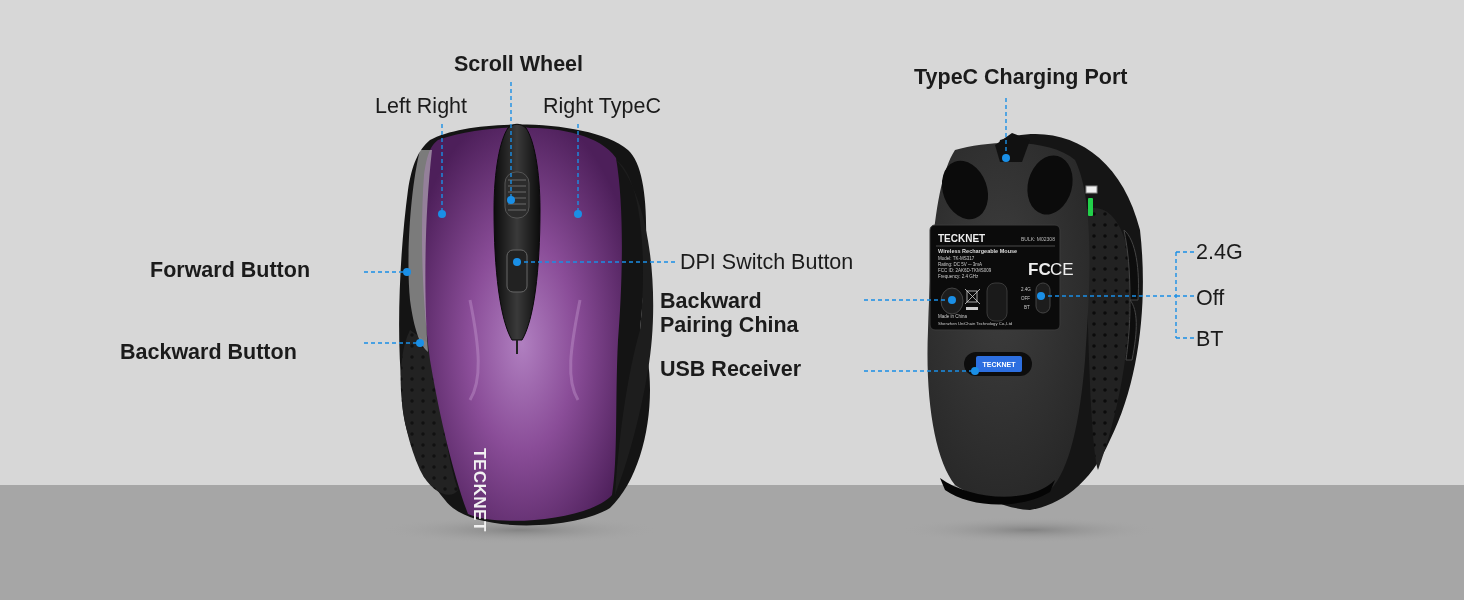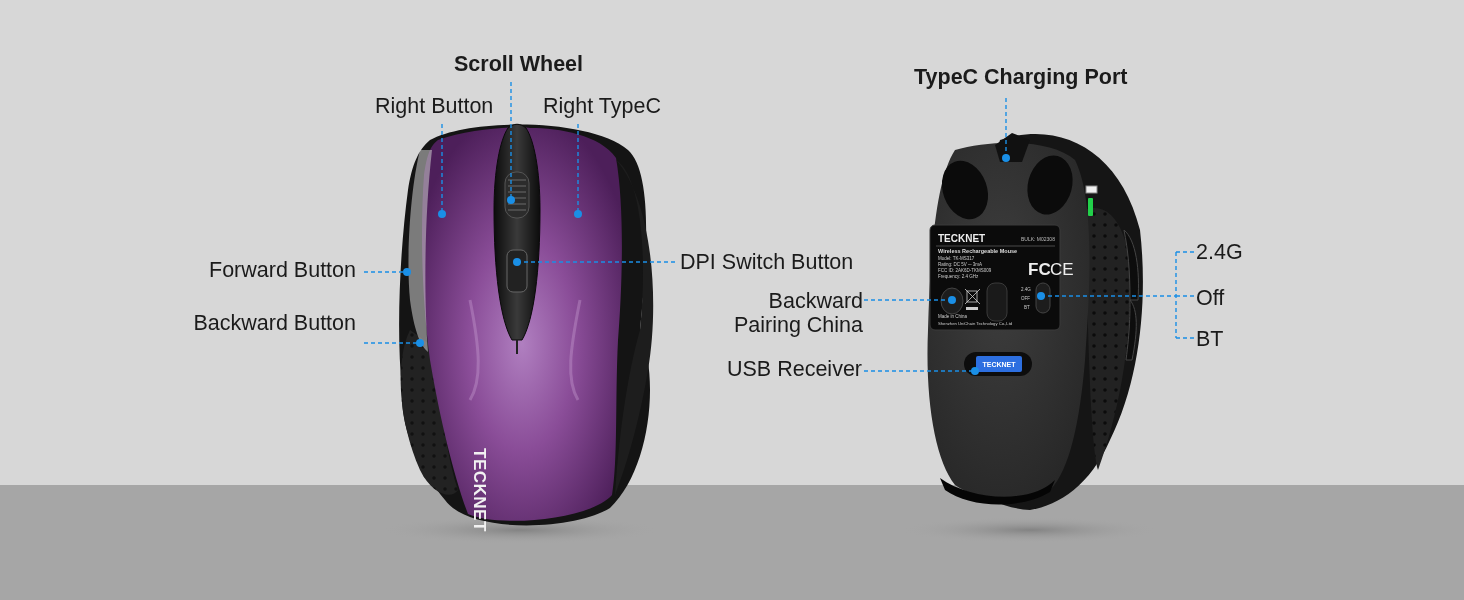--- a/index.html
+++ b/index.html
@@ -6,21 +6,21 @@
   body {
     width: 1464px; height: 600px; overflow: hidden; position: relative;
     background: #d7d7d7;
     font-family: "Liberation Sans", "DejaVu Sans", sans-serif;
   }
   .floor { position: absolute; left: 0; top: 485px; width: 1464px; height: 115px; background: #a6a6a6; }
   svg.stage { position: absolute; left: 0; top: 0; }
   .lbl {
     position: absolute; color: #1b1b1b; font-size: 21.5px; line-height: 24px; white-space: nowrap;
   }
-  .lbl.right { text-align: right; }
+  .lbl.right { text-align: left; font-weight: bold; }
 </style>
 </head>
 <body>
 
 <div class="floor"></div>
 
 <svg class="stage" width="1464" height="600" viewBox="0 0 1464 600">
   <defs>
     <radialGradient id="purpleBody" cx="0.5" cy="0.55" r="0.6">
       <stop offset="0" stop-color="#b07fc0"></stop>
@@ -186,24 +186,24 @@
     <circle cx="420" cy="343" r="4"></circle>
     <circle cx="517" cy="262" r="4"></circle>
     <circle cx="1006" cy="158" r="4"></circle>
     <circle cx="952" cy="300" r="4"></circle>
     <circle cx="975" cy="371" r="4"></circle>
     <circle cx="1041" cy="296" r="4"></circle>
   </g>
 </svg>
 
 <div class="lbl" style="left:454px; top:52px;font-weight:bold;">Scroll Wheel</div>
-<div class="lbl" style="left:375px; top:94px;">Right Button</div>
+<div class="lbl" style="left:375px; top:94px;">Left Right</div>
 <div class="lbl" style="left:543px; top:94px;">Right TypeC</div>
 <div class="lbl right" style="left:150px; width:206px; top:258px;">Forward Button</div>
-<div class="lbl right" style="left:120px; width:236px; top:311px;">Backward Button</div>
+<div class="lbl right" style="left:120px; width:236px; top:340px;">Backward Button</div>
 <div class="lbl" style="left:680px; top:250px;">DPI Switch Button</div>
 
 <div class="lbl" style="left:914px; top:65px;font-weight:bold;">TypeC Charging Port</div>
 <div class="lbl right" style="left:660px; width:203px; top:289px;">Backward</div>
 <div class="lbl right" style="left:660px; width:203px; top:313px;">Pairing China</div>
 <div class="lbl right" style="left:660px; width:202px; top:357px;">USB Receiver</div>
 <div class="lbl" style="left:1196px; top:240px;">2.4G</div>
 <div class="lbl" style="left:1196px; top:286px;">Off</div>
 <div class="lbl" style="left:1196px; top:327px;">BT</div>
 

